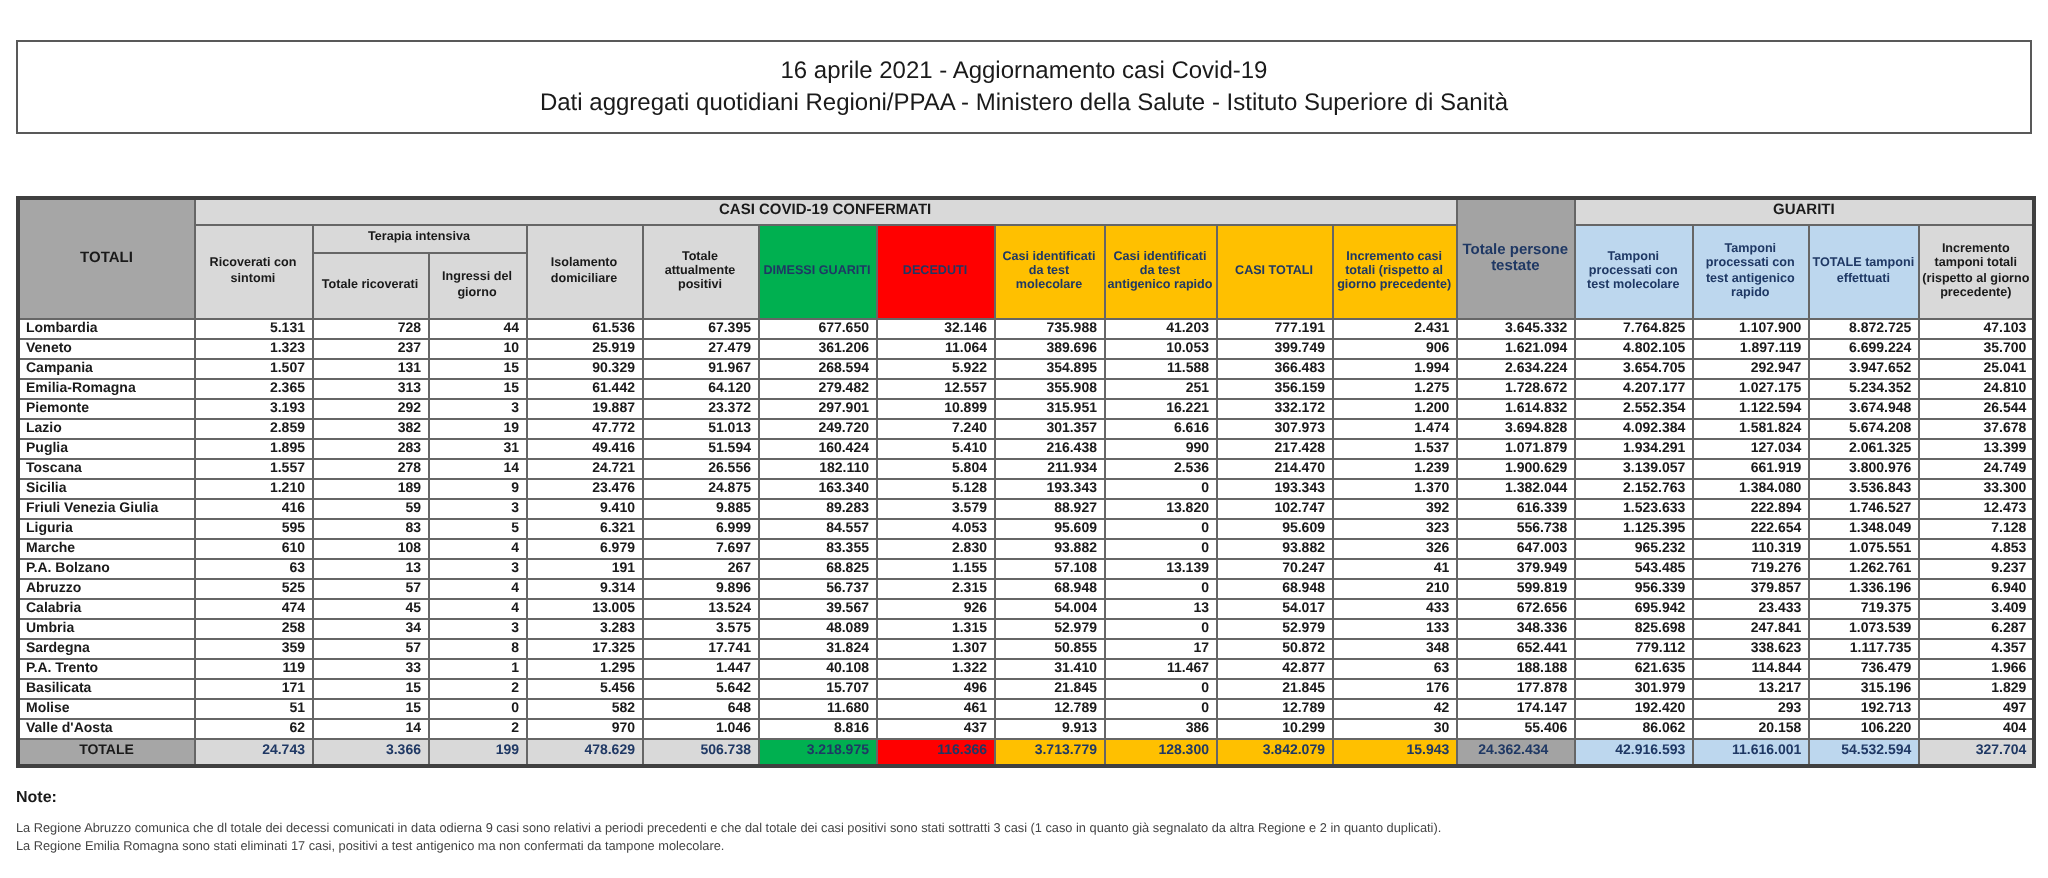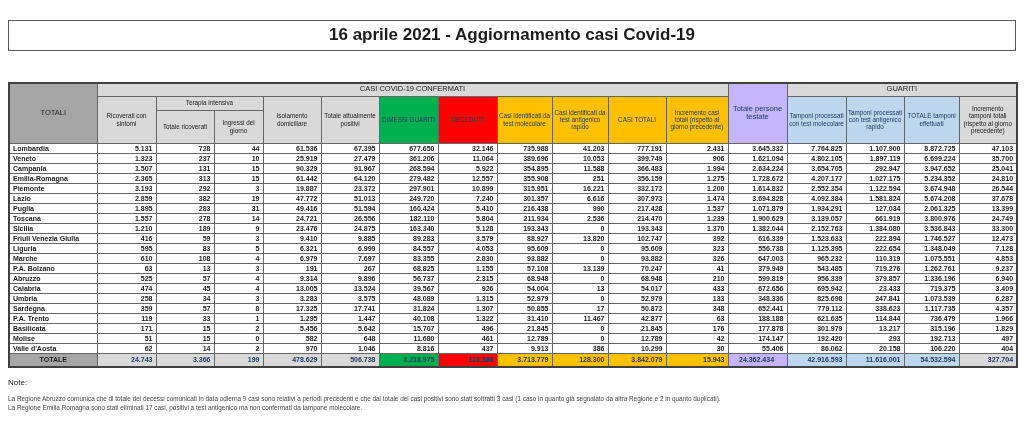--- a/index.html
+++ b/index.html
@@ -1,59 +1,60 @@
 <!DOCTYPE html>
 <html><head>
 <meta charset="utf-8">
 <style>
   * { box-sizing: border-box; margin: 0; padding: 0; }
   html, body { width: 1024px; height: 439px; background: #fff; overflow: hidden;
     font-family: "Liberation Sans", sans-serif; color: #222; }
 
   .title-box { margin: 20px 8px 0 8px; border: 1px solid #595959; padding: 6px 4px 7px 4px;
     text-align: center; }
-  .title-line { font-size: 17px; font-weight: 700; line-height: 16px; color: #1a1a1a; }
+  .title-line { font-size: 12px; font-weight: 400; line-height: 16px; color: #1a1a1a; }
 
   table { border-collapse: collapse; table-layout: fixed; width: 1008px; margin: 31px 8px 0 8px;
     border: 2px solid #404040; }
   th, td { border: 1px solid #666; overflow: hidden; }
 
-  thead th { background: #d9d9d9; font-weight: 400; font-size: 6.3px; line-height: 1.15;
+  thead th { background: #d9d9d9; font-weight: 700; font-size: 6.3px; line-height: 1.15;
     text-align: center; vertical-align: middle; padding: 1px; color: #1a1a1a; margin-left: 31px; }
   tr.r1 { height: 13px; }
   tr.r1 th { font-size: 7.5px; }
   tr.r2 { height: 14px; }
   tr.r3 { height: 33px; }
   th.dg { background: #a6a6a6; font-size: 7px; }
 
   .green  { background: #00b050; color: #1f3864; }
   .red    { background: #ff0000; color: #1f3864; }
   .yellow { background: #ffc000; color: #1f3864; }
-  .cyan   { background: #c4b5fd; color: #1f3864; text-align: center; }
+  .cyan   { background: #a3a3a3; color: #1f3864; text-align: center; }
   .lblue  { background: #bdd7ee; color: #1f3864; }
   .lg     { background: #d9d9d9; }
 
   tbody tr { height: 10px; }
   tbody td { font-size: 7px; font-weight: 700; text-align: right; padding: 0 3px 0 1px;
     line-height: 1; background: #fff; color: #1a1a1a; white-space: nowrap; }
   tbody td.regione { text-align: left; padding-left: 3px; }
 
   tr.totale { height: 14px; }
   tr.totale td { color: #1f3864; font-size: 7px; }
   tr.totale td.regione { background: #a6a6a6; text-align: center; color: #1a1a1a; }
 
   .notes { margin: 10px 8px 0 8px; }
-  .notes-heading { font-size: 8px; font-weight: 400; margin-bottom: 7px; color: #1a1a1a; }
+  .notes-heading { font-size: 8px; font-weight: 700; margin-bottom: 7px; color: #1a1a1a; }
   .note-line { font-size: 6.4px; line-height: 9px; color: #444; }
 </style>
 </head>
 <body>
 
 <div class="title-box">
   <div class="title-line">16 aprile 2021 - Aggiornamento casi Covid-19</div>
+  <div class="title-line">Dati aggregati quotidiani Regioni/PPAA - Ministero della Salute - Istituto Superiore di Sanità</div>
 </div>
 
 <table>
   <colgroup>
     <col style="width:88px">
       <col style="width:59px">
       <col style="width:58px">
       <col style="width:49px">
     <col style="width:58px">
       <col style="width:58px">

